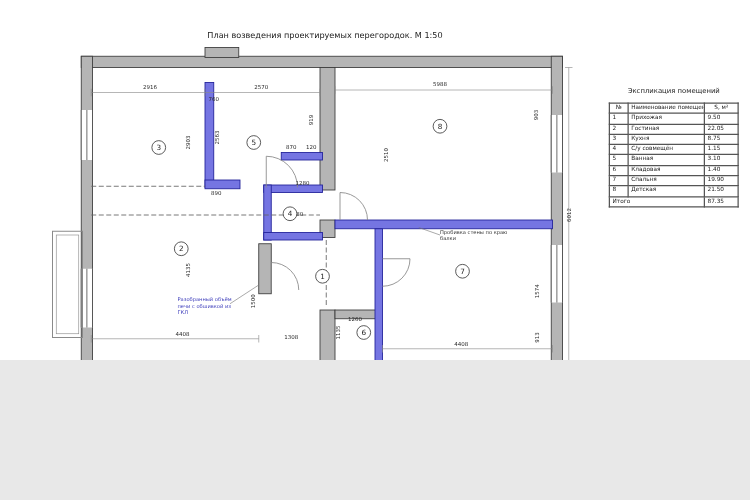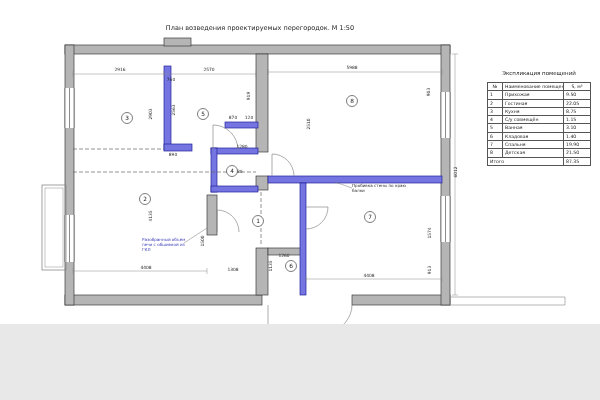--- a/index.html
+++ b/index.html
@@ -1,16 +1,16 @@
 <!DOCTYPE html>
 <html><head>
 <meta charset="utf-8">
 <style>
   html,body{margin:0;padding:0;background:#e8e8e8;}
-  .sheet{position:relative;width:600px;height:324px;background:#ffffff;overflow:hidden;
+  .sheet{position:relative;width:600px;height:288px;background:#ffffff;overflow:hidden;
          font-family:"DejaVu Sans",sans-serif;color:#222;}
   .abs{position:absolute;}
   
   .plan-title{left:120px;top:24px;width:280px;text-align:center;font-size:6.5px;color:#1c1c1c;}
   
   .expl{left:487px;top:70px;width:104px;}
   .expl-title{width:104px;text-align:center;font-size:5.5px;margin-bottom:6px;color:#1c1c1c;}
   table.expl-table{border-collapse:collapse;width:104px;table-layout:fixed;}
   .expl-table th,.expl-table td{border:0.6px solid #555;font-size:4.6px;font-weight:normal;
       padding:1px 2px;line-height:1.15;text-align:left;color:#1c1c1c;overflow:hidden;white-space:nowrap;}

